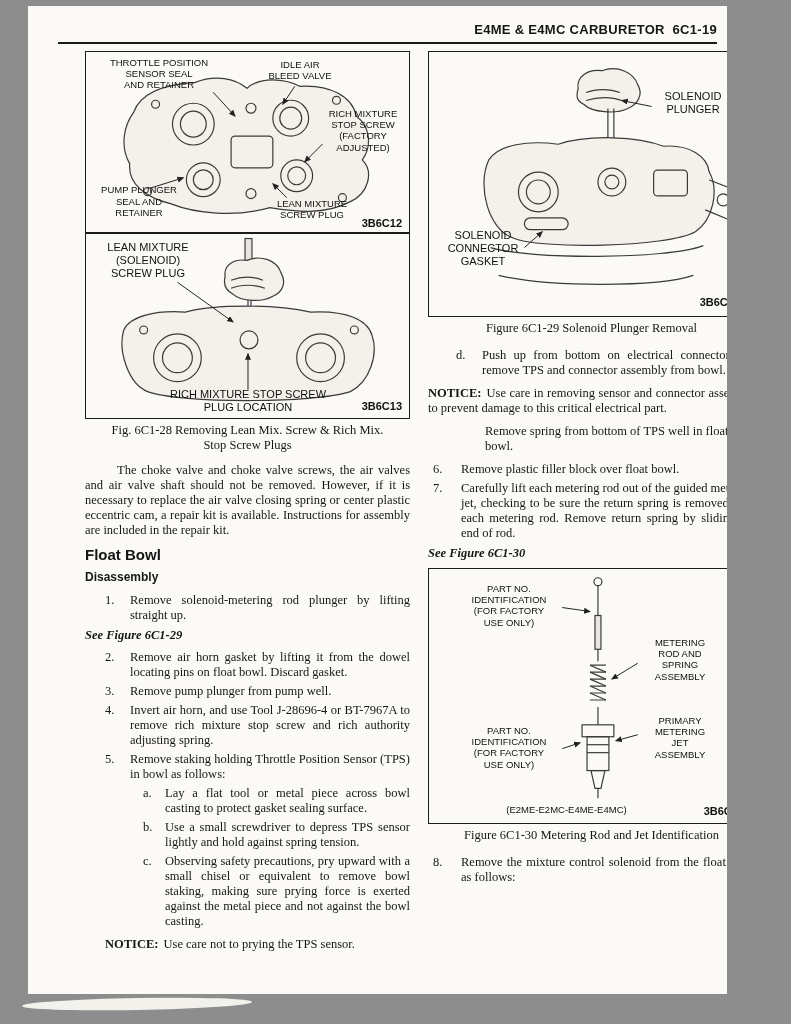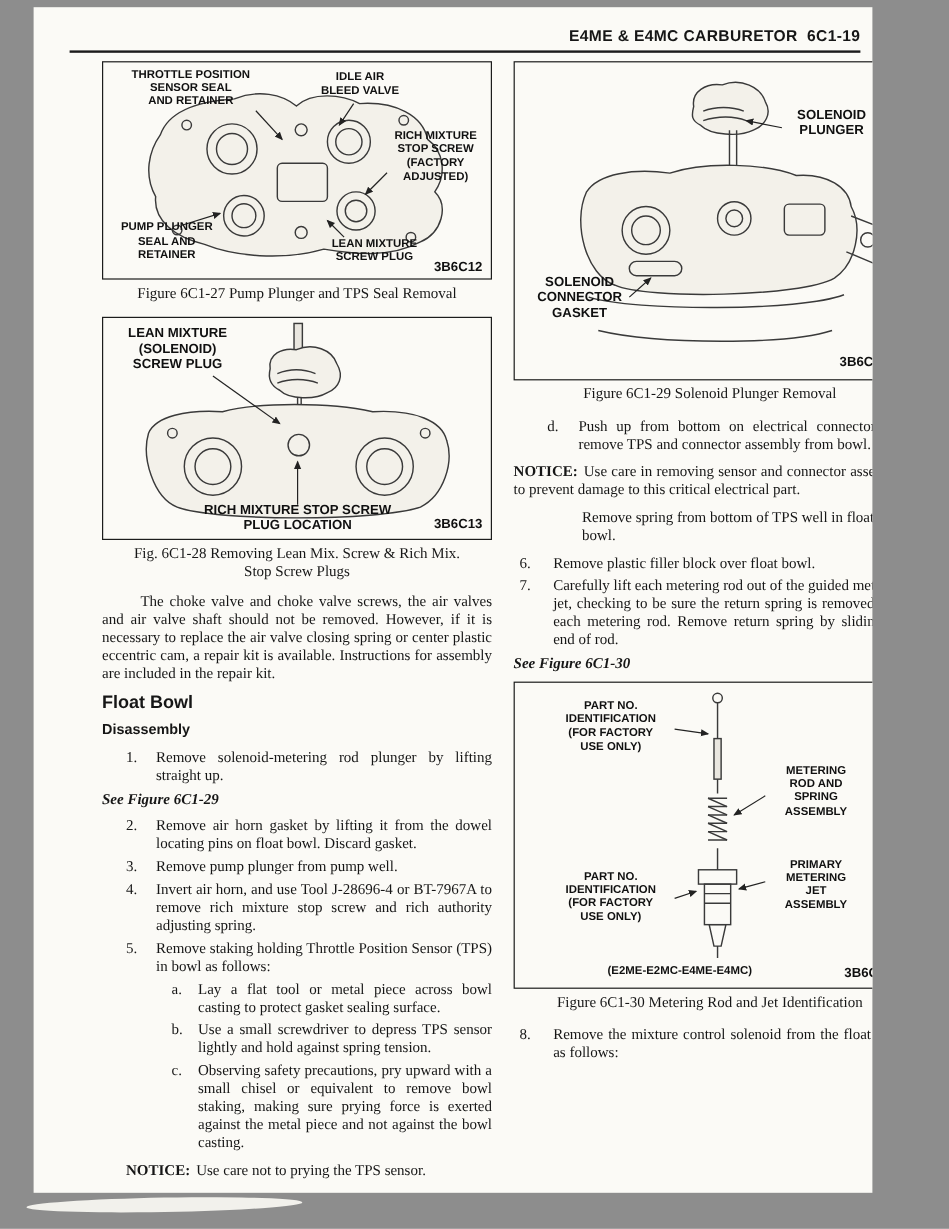--- a/index.html
+++ b/index.html
@@ -34,21 +34,21 @@
   .col.right { width:327px; }
 
   .figbox {
     position:relative;
     border:1.6px solid #1c1c1c;
     background:#fbfaf6;
   }
   .figlabel {
     position:absolute;
     font-family:"Liberation Sans", sans-serif;
-    font-weight:bold; font-size:9.5px; line-height:1.18;
+    font-weight:normal; font-size:9.5px; line-height:1.18;
     text-align:center; white-space:pre-line; color:#101010;
   }
   .figlabel.big { font-size:11px; }
   .figcode {
     position:absolute;
     font-family:"Liberation Sans", sans-serif;
     font-weight:bold; font-size:11px; color:#101010;
   }
   .figcaption {
     text-align:center; font-size:12.5px; line-height:1.2;
@@ -148,21 +148,20 @@
 STOP SCREW
 (FACTORY
 ADJUSTED)</div>
         <div class="figlabel" style="left:5px; bottom:14px; width:96px;">PUMP PLUNGER
 SEAL AND
 RETAINER</div>
         <div class="figlabel" style="left:176px; bottom:12px; width:100px;">LEAN MIXTURE
 SCREW PLUG</div>
         <div class="figcode" style="right:7px; bottom:3px;">3B6C12</div>
       </div>
-      <div class="figcaption">Figure 6C1-27 Pump Plunger and TPS Seal Removal</div>
 
       <div class="figbox" style="height:184px;">
         <svg class="draw" viewBox="0 0 325 184">
           <defs>
               <marker id="a28" markerWidth="8" markerHeight="8" refX="6" refY="3" orient="auto">
                 <path d="M0,0 L7,3 L0,6 Z" fill="#222"></path>
               </marker>
             </defs>
           <g stroke="#3a3a3a" fill="none" stroke-width="1.2">
             <rect x="160" y="4" width="7" height="24" fill="#e9e6df"></rect>

